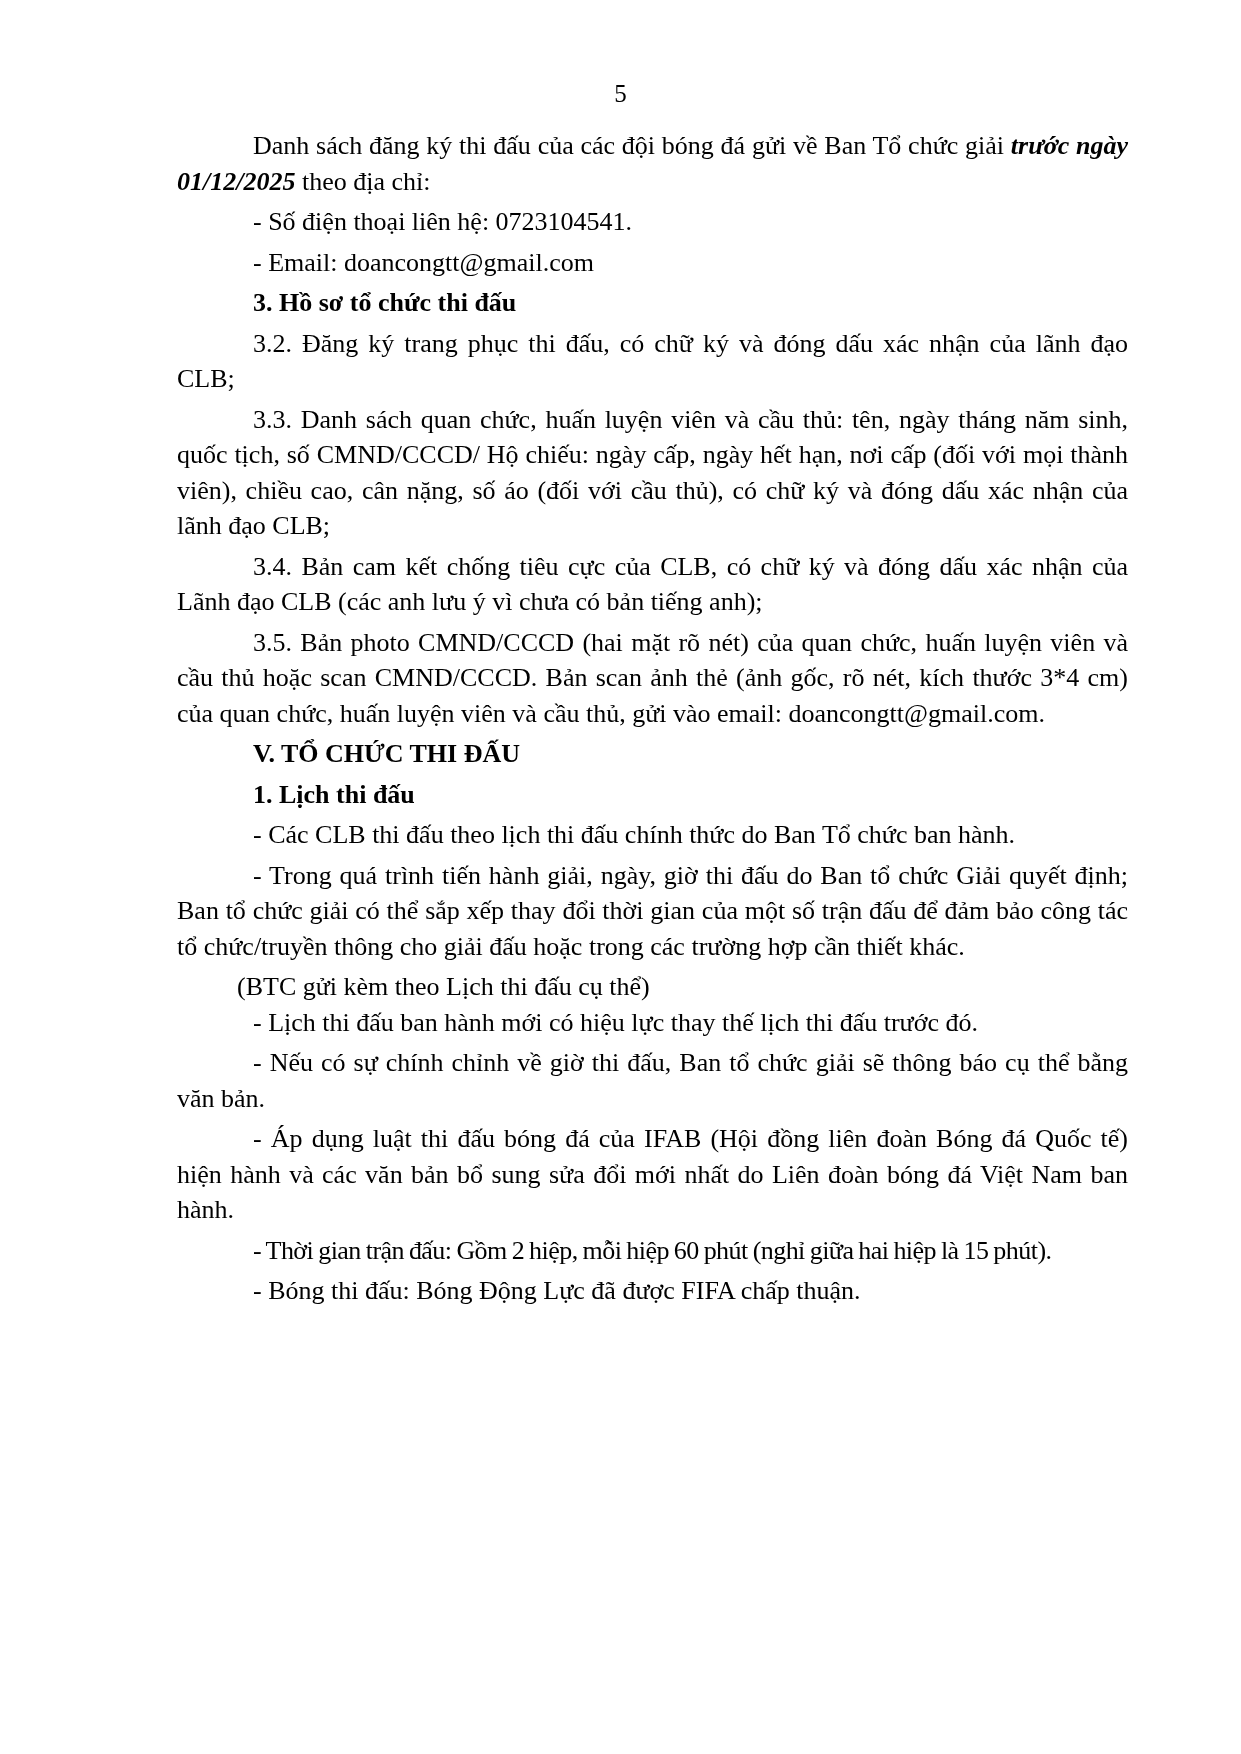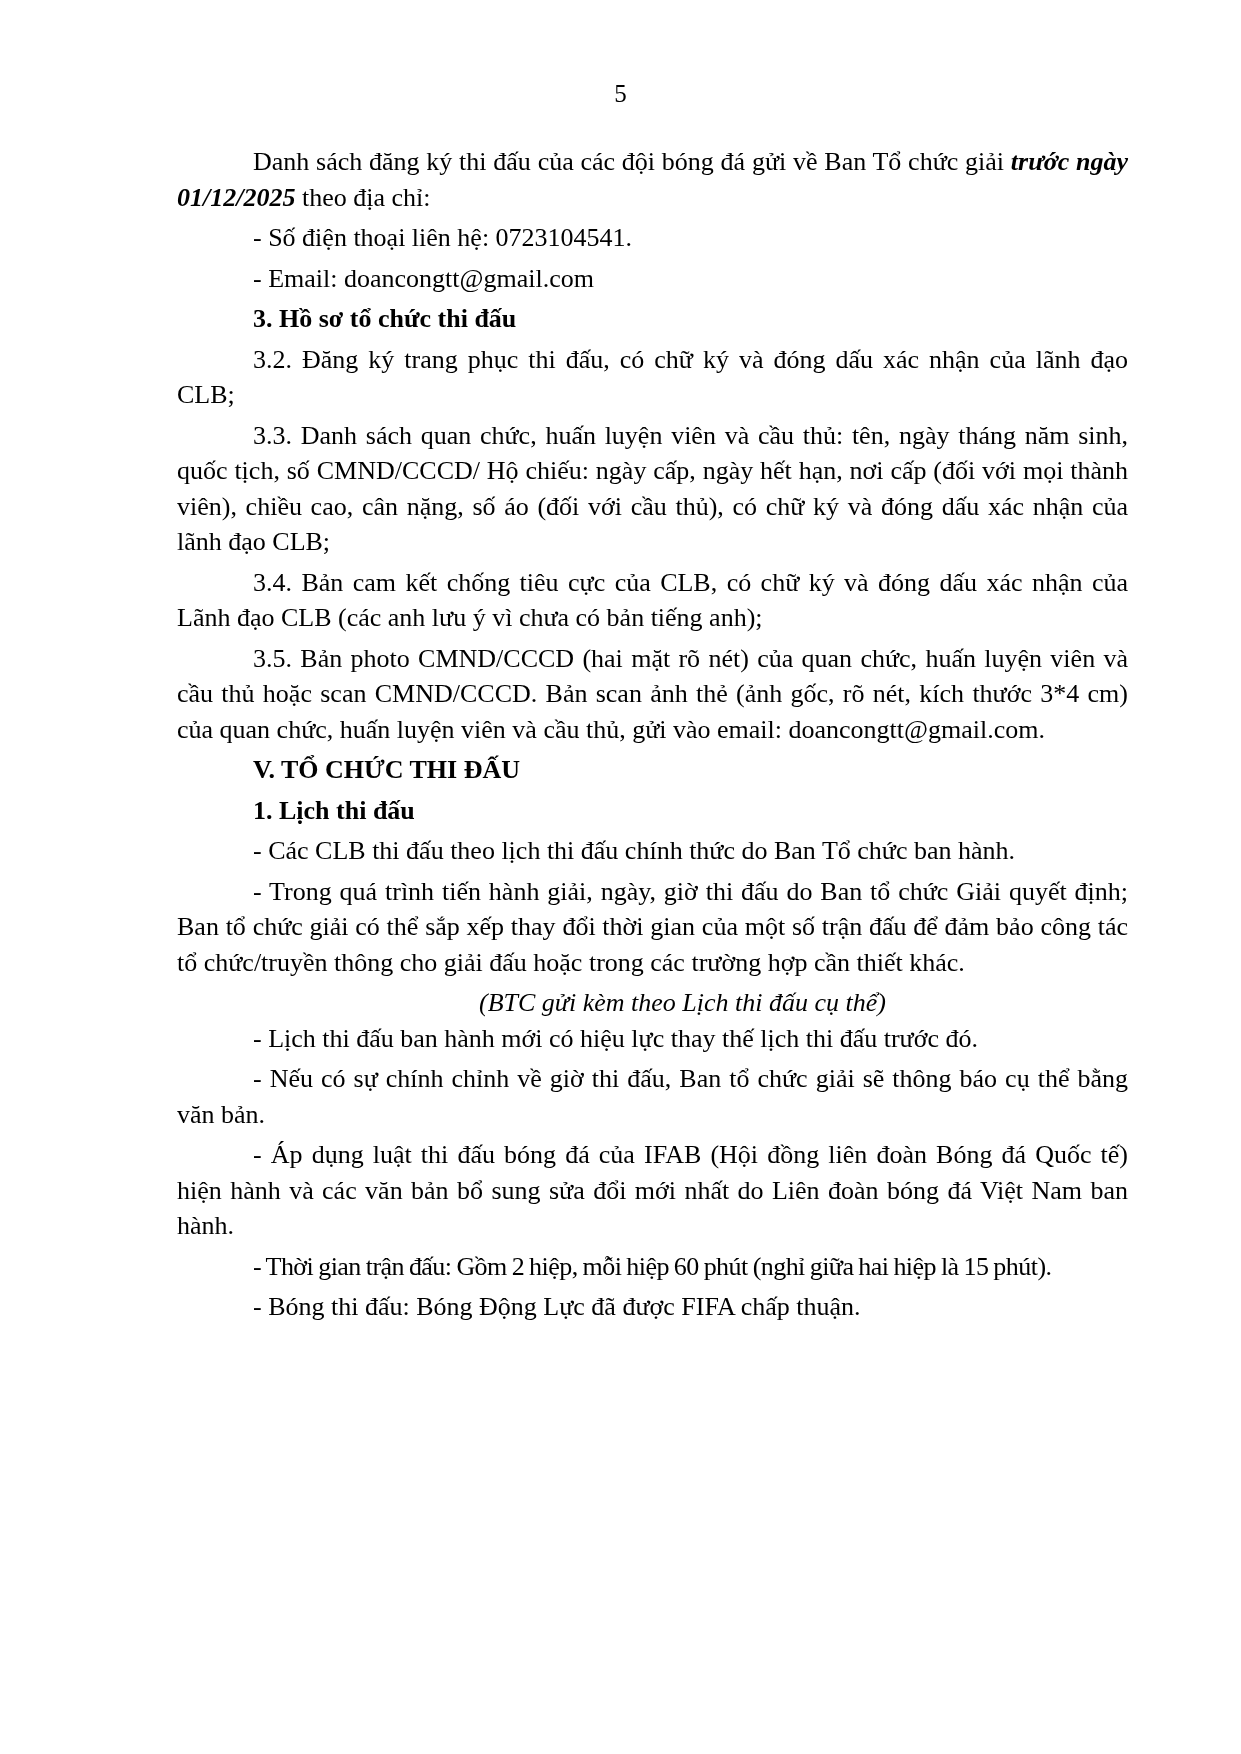--- a/index.html
+++ b/index.html
@@ -3,26 +3,26 @@
 <meta charset="utf-8">
 <style>
   html, body { margin: 0; padding: 0; background: #ffffff; }
   body { width: 1241px; height: 1754px; position: relative; overflow: hidden; }
   .page {
     position: absolute; left: 0; top: 0; width: 1241px; height: 1754px;
     font-family: "Liberation Serif", "DejaVu Serif", serif;
     color: #000; font-size: 26px;
   }
   .pnum { position: absolute; top: 80px; left: 0; width: 100%; text-align: center; font-size: 25px; }
-  .body { position: absolute; left: 177px; top: 144px; width: 951px; }
+  .body { position: absolute; left: 177px; top: 128px; width: 951px; }
   .p { margin: 0; line-height: 35.5px; text-align: justify; text-indent: 76px; }
   .p.gap { margin-top: 5px; }
   .h { font-weight: bold; }
   .bi { font-weight: bold; font-style: italic; }
-  .center-it { text-align: center; font-style: italic; text-indent: 0; padding-left: 60px; }
+  .center-it { text-indent: 0; padding-left: 60px; }
   .last-tight { letter-spacing: -0.55px; word-spacing: -1px; }
 </style>
 </head>
 <body>
 
 <div class="page">
   <div class="pnum">5</div>
 
   <div class="body">
     <p class="p"><span>Danh sách đăng ký thi đấu của các đội bóng đá gửi về Ban Tổ chức giải </span><span class="bi">trước ngày 01/12/2025</span><span> theo địa chỉ:</span></p>

